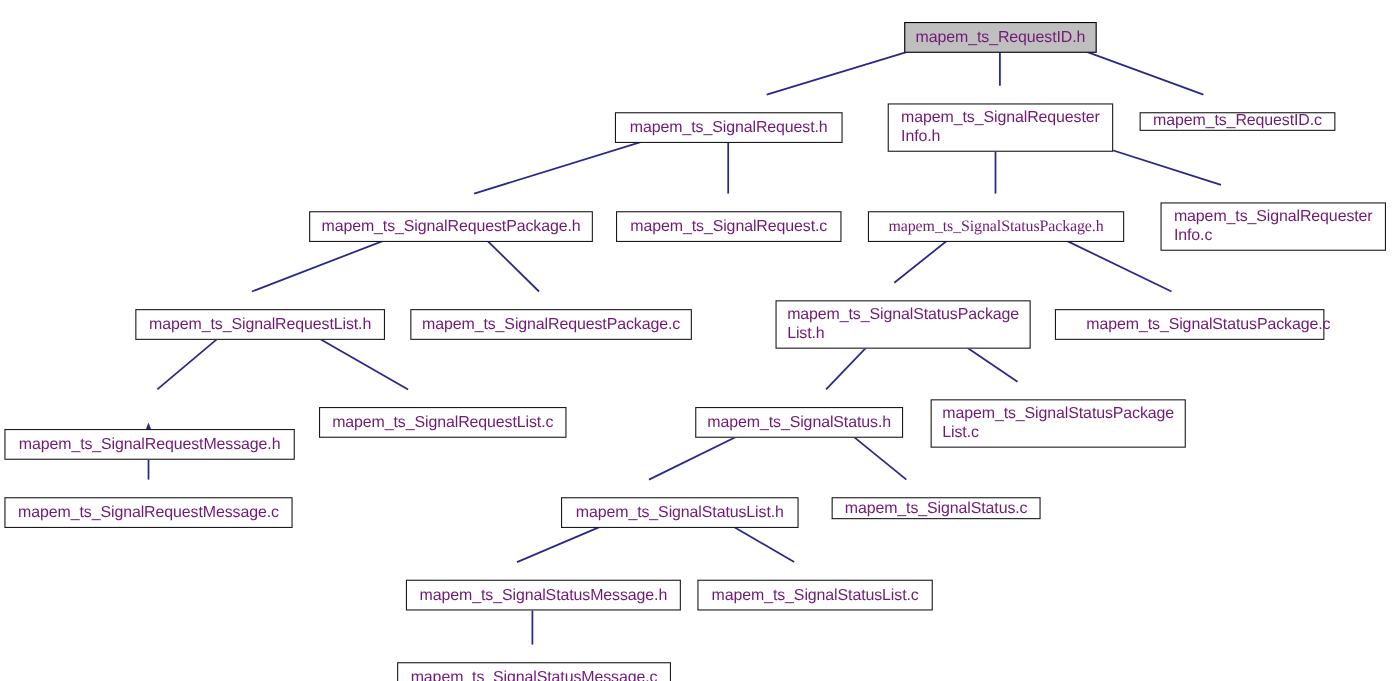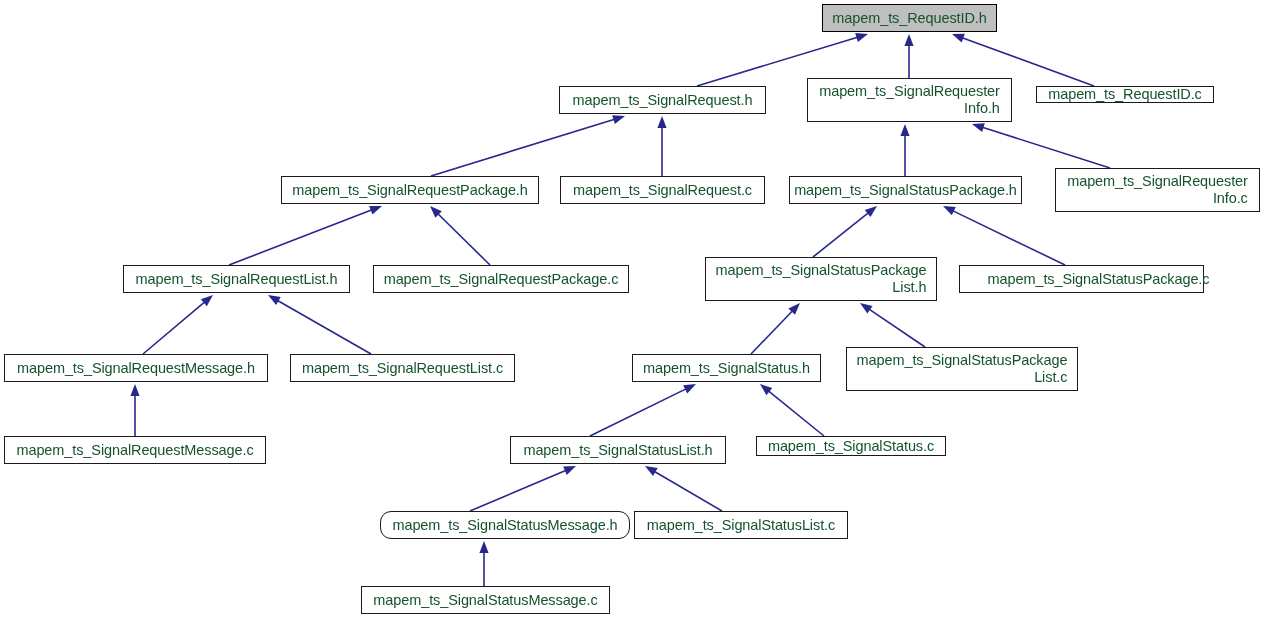--- a/index.html
+++ b/index.html
@@ -21,30 +21,31 @@
     top: 0;
     width: 1266px;
     height: 619px;
     pointer-events: none;
   }
   .node {
     position: absolute;
     box-sizing: border-box;
     border: 1px solid #1a1a1a;
     background: #ffffff;
-    color: #14532d;
+    color: #701a75;
     font-size: 14.5px;
     line-height: 17px;
     display: flex;
     align-items: center;
     justify-content: center;
-    text-align: right;
+    text-align: left;
     white-space: pre-line;
     letter-spacing: -0.1px;
     z-index: 2;
+    margin-top: 16px;
   }
   .node.root {
     background: #bfbfbf;
     border-color: #000000;
   }
 </style>
 </head>
 <body>
 
 <div id="graph">
@@ -93,33 +94,33 @@
       <polygon points="484,541 488.6,553 479.4,553" fill="#28288c"></polygon>
     </svg>
   <div id="node-layer">
       <div class="node root" style="left: 822px; top: 4px; width: 175px; height: 28px;">mapem_ts_RequestID.h</div>
       <div class="node" style="left: 559px; top: 86px; width: 207px; height: 28px;">mapem_ts_SignalRequest.h</div>
       <div class="node" style="left: 807px; top: 78px; width: 205px; height: 44px;">mapem_ts_SignalRequester
 Info.h</div>
       <div class="node" style="left: 1036px; top: 86px; width: 178px; height: 17px;">mapem_ts_RequestID.c</div>
       <div class="node" style="left: 281px; top: 176px; width: 258px; height: 28px;">mapem_ts_SignalRequestPackage.h</div>
       <div class="node" style="left: 560px; top: 176px; width: 205px; height: 28px;">mapem_ts_SignalRequest.c</div>
-      <div class="node" style="left: 789px; top: 176px; width: 233px; height: 28px;">mapem_ts_SignalStatusPackage.h</div>
+      <div class="node" style="left: 789px; top: 176px; width: 233px; height: 28px; font-family: Liberation Serif, serif;">mapem_ts_SignalStatusPackage.h</div>
       <div class="node" style="left: 1055px; top: 168px; width: 205px; height: 44px;">mapem_ts_SignalRequester
 Info.c</div>
       <div class="node" style="left: 123px; top: 265px; width: 227px; height: 28px;">mapem_ts_SignalRequestList.h</div>
       <div class="node" style="left: 373px; top: 265px; width: 256px; height: 28px;">mapem_ts_SignalRequestPackage.c</div>
       <div class="node" style="left: 705px; top: 257px; width: 232px; height: 44px;">mapem_ts_SignalStatusPackage
 List.h</div>
       <div class="node" style="left: 959px; top: 265px; width: 245px; height: 28px; padding-left: 34px;">mapem_ts_SignalStatusPackage.c</div>
-      <div class="node" style="left: 4px; top: 354px; width: 264px; height: 28px;">mapem_ts_SignalRequestMessage.h</div>
+      <div class="node" style="left: 4px; top: 374px; width: 264px; height: 28px;">mapem_ts_SignalRequestMessage.h</div>
       <div class="node" style="left: 290px; top: 354px; width: 225px; height: 28px;">mapem_ts_SignalRequestList.c</div>
       <div class="node" style="left: 632px; top: 354px; width: 189px; height: 28px;">mapem_ts_SignalStatus.h</div>
       <div class="node" style="left: 846px; top: 347px; width: 232px; height: 44px;">mapem_ts_SignalStatusPackage
 List.c</div>
       <div class="node" style="left: 4px; top: 436px; width: 262px; height: 28px;">mapem_ts_SignalRequestMessage.c</div>
       <div class="node" style="left: 510px; top: 436px; width: 216px; height: 28px;">mapem_ts_SignalStatusList.h</div>
       <div class="node" style="left: 756px; top: 436px; width: 190px; height: 20px;">mapem_ts_SignalStatus.c</div>
-      <div class="node" style="left: 380px; top: 511px; width: 250px; height: 28px; border-radius: 11px;">mapem_ts_SignalStatusMessage.h</div>
+      <div class="node" style="left: 369px; top: 511px; width: 250px; height: 28px;">mapem_ts_SignalStatusMessage.h</div>
       <div class="node" style="left: 634px; top: 511px; width: 214px; height: 28px;">mapem_ts_SignalStatusList.c</div>
       <div class="node" style="left: 361px; top: 586px; width: 249px; height: 28px;">mapem_ts_SignalStatusMessage.c</div>
     </div>
 </div>
 
 </body></html>

